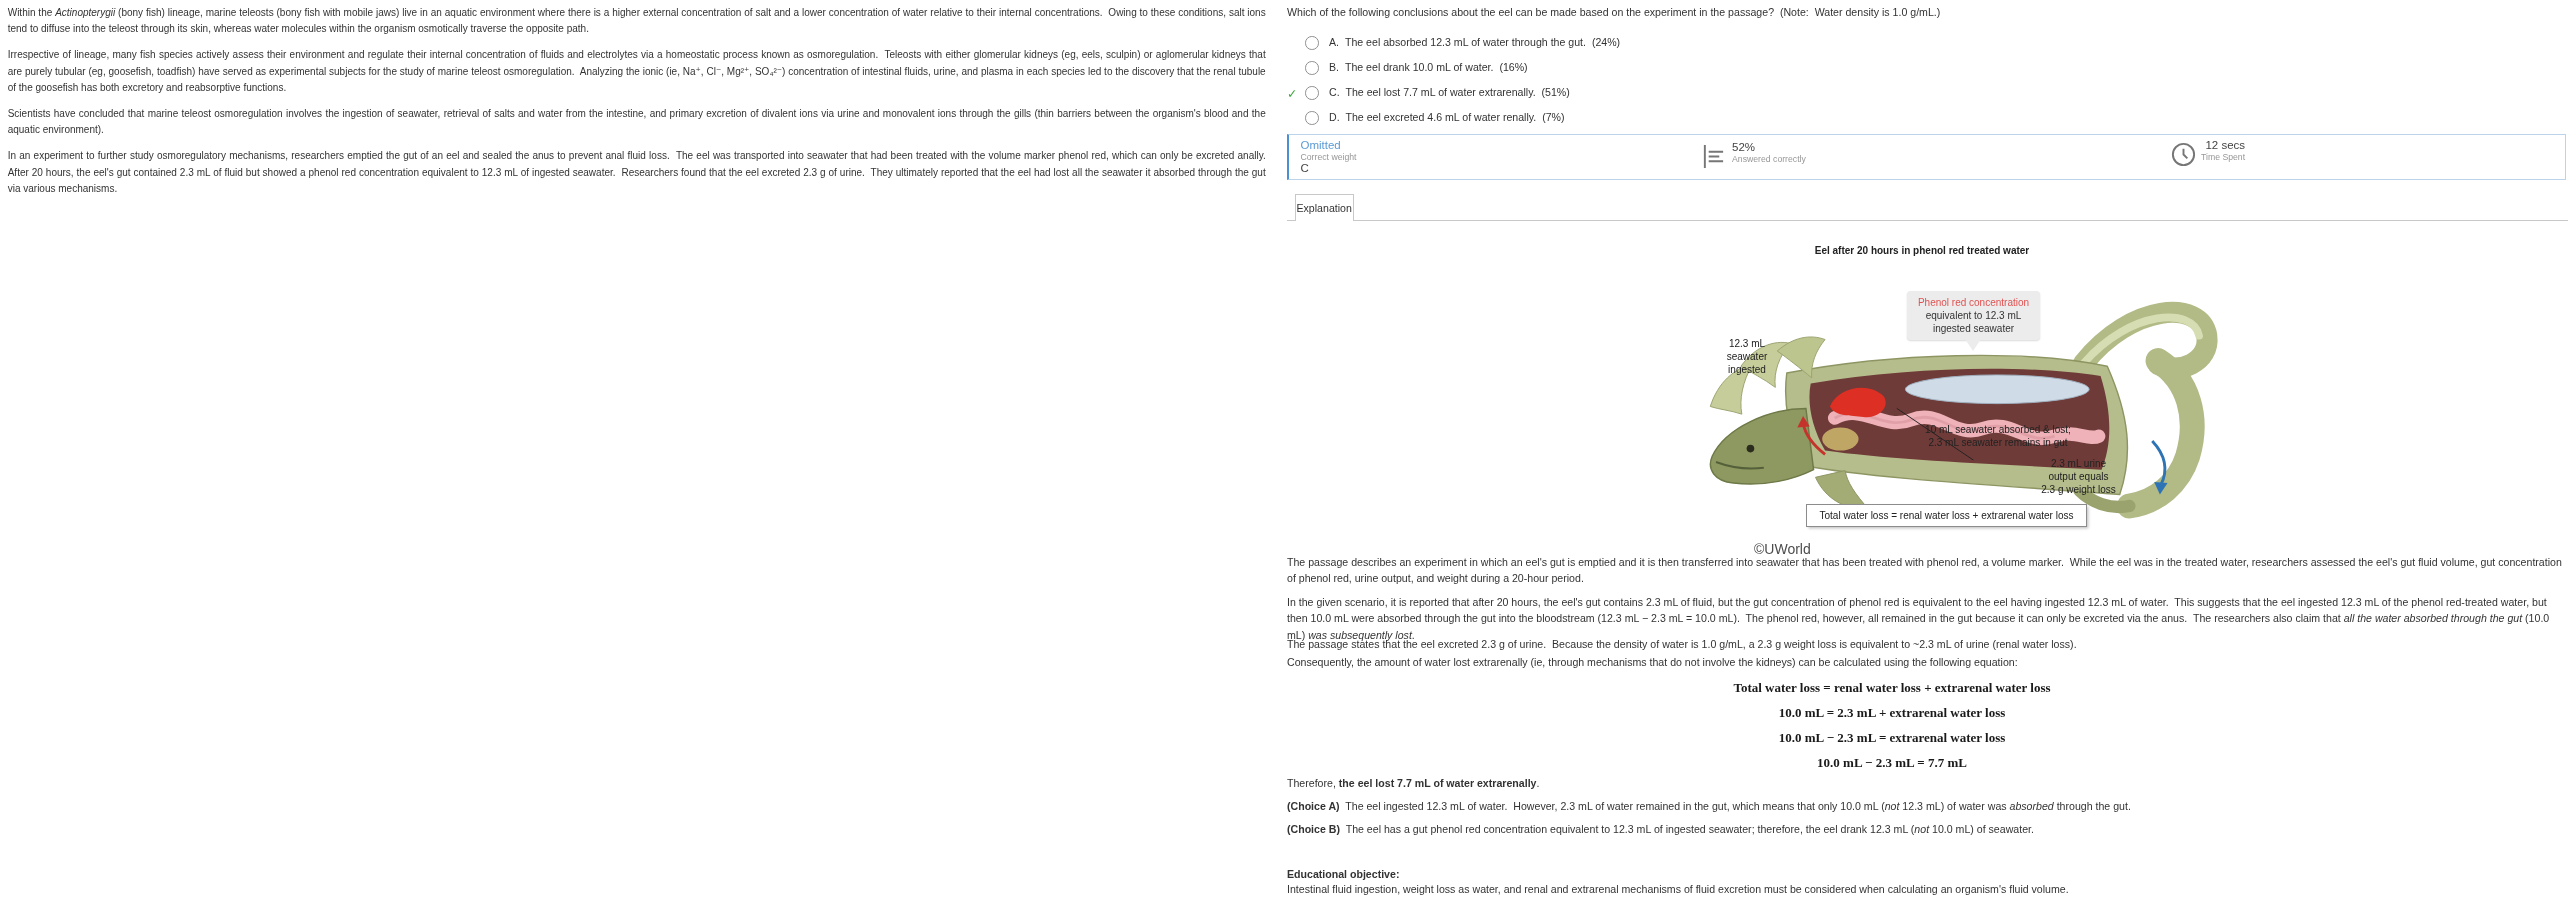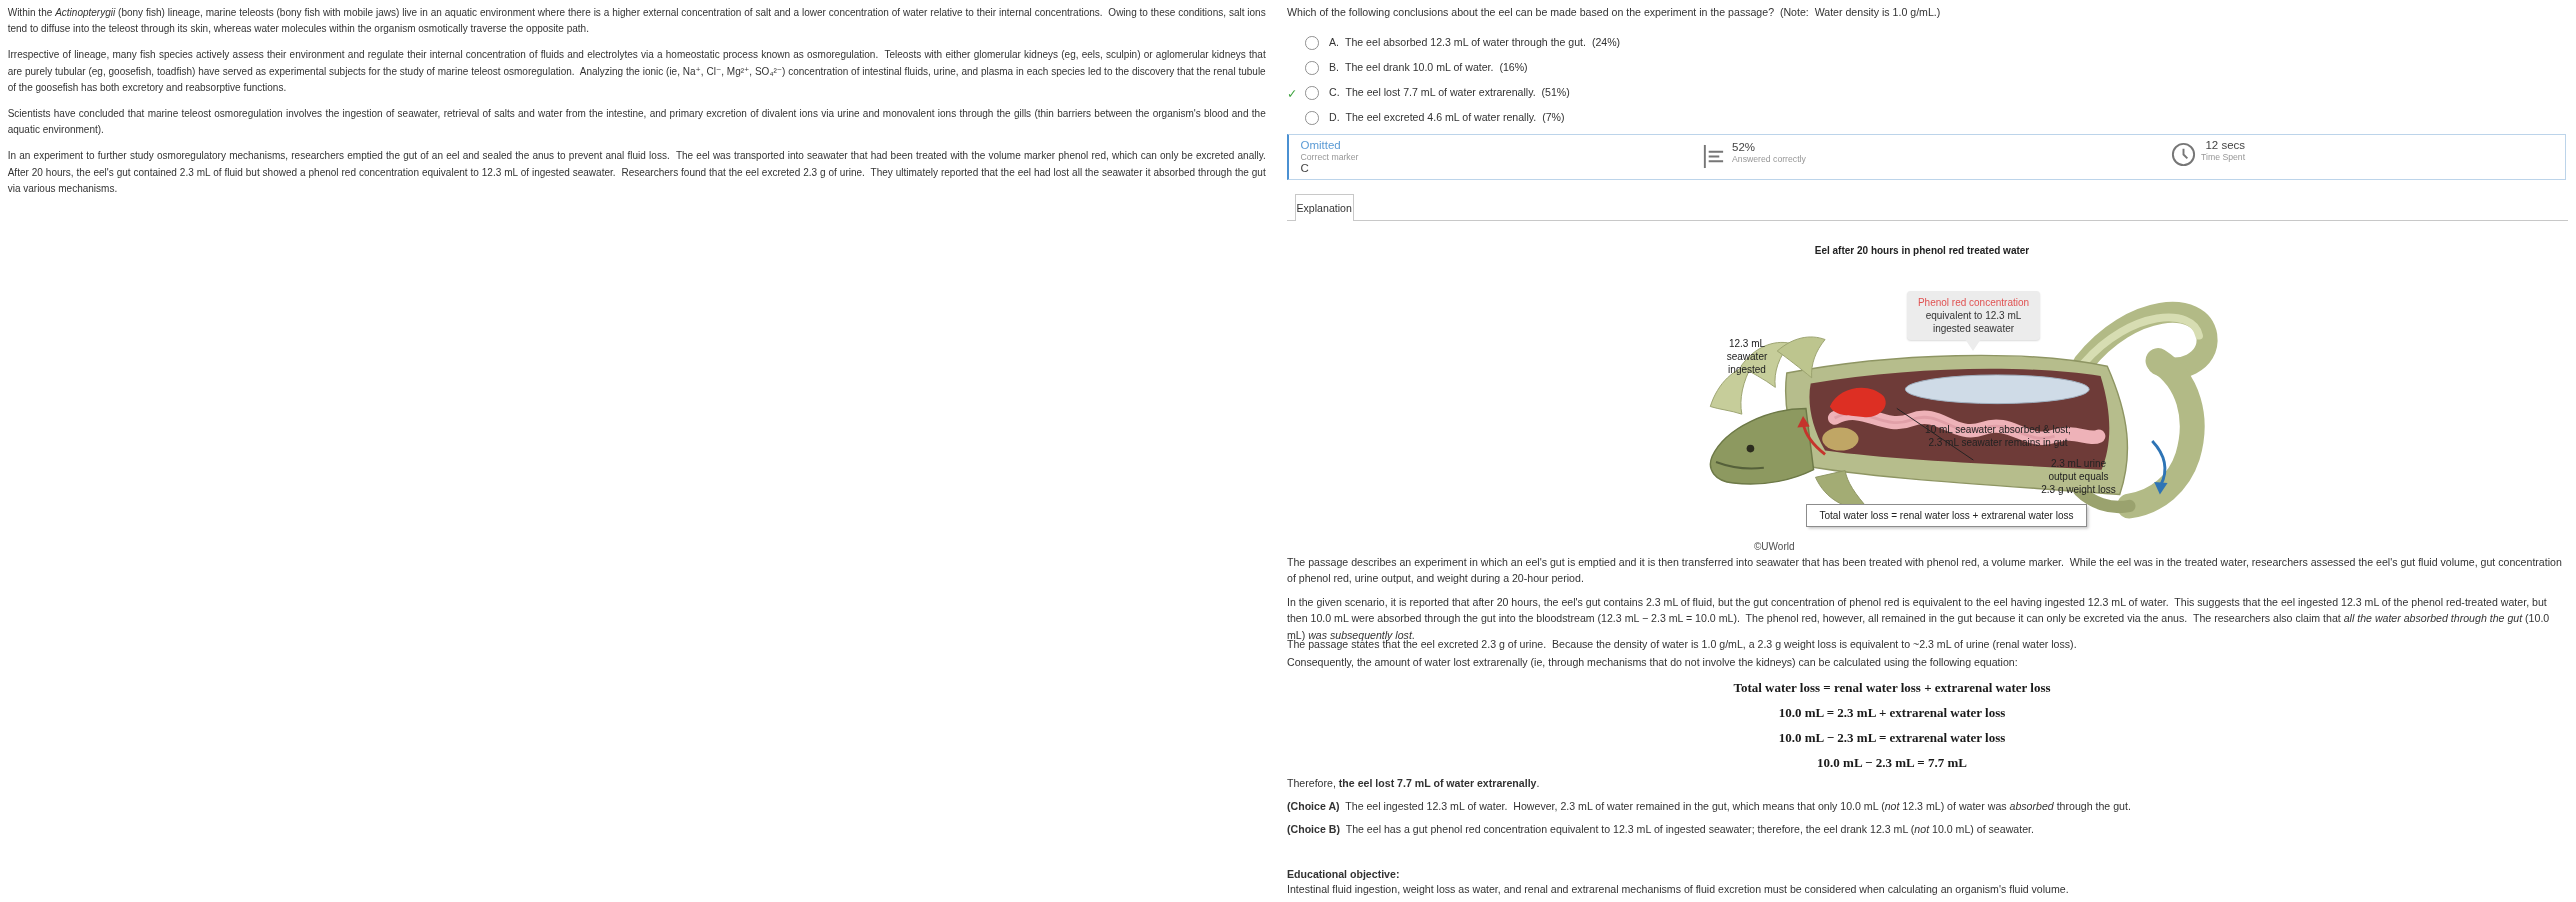--- a/index.html
+++ b/index.html
@@ -57,21 +57,21 @@
     border-left:8.7px solid transparent; border-right:8.7px solid transparent;
     border-top:12.5px solid #ececec; }
   .fig-label { position:absolute; text-align:center; font-size:10px; line-height:13px;
     color:#222; z-index:3; }
   .lab-ingested { left:414px; top:106px; width:92px; }
   .lab-absorbed { left:587px; top:192px; width:248px; }
   .lab-urine    { left:728px; top:226px; width:127px; }
   .totalbox { position:absolute; left:519px; top:273px; width:281px; background:#fff;
     border:1px solid #8c8c8c; box-shadow:1.9px 1.9px 2.9px rgba(0,0,0,.25); padding:4.8px 3.8px;
     text-align:center; font-size:10px; color:#222; z-index:3; }
-  .credit { position:absolute; left:467px; top:310px; font-size:10px; color:#4d4d4d; }
+  .credit { position:absolute; left:467px; top:310px; font-size:14px; color:#4d4d4d; }
 
   
   .expl { position:absolute; left:0; width:1279px; line-height:16.4px; white-space:pre-wrap; }
   .eq-block { position:absolute; left:0; top:675px; width:1210px; }
   .eq { text-align:center; font-family:"Liberation Serif","DejaVu Serif",serif;
     font-weight:bold; font-size:13px; line-height:25px; color:#1a1a1a; }
 </style>
 </head>
 <body>
 
@@ -102,21 +102,21 @@
       <span class="lbl"><span>C.</span>&nbsp;&nbsp;<span>The eel lost 7.7 mL of water extrarenally.</span>&nbsp;&nbsp;<span>(51%)</span></span>
     </div>
     <div class="choice" style="top:110px">
       <span class="radio"></span>
       <span class="lbl"><span>D.</span>&nbsp;&nbsp;<span>The eel excreted 4.6 mL of water renally.</span>&nbsp;&nbsp;<span>(7%)</span></span>
     </div>
 
     <div class="stats">
       <div class="col1">
         <div class="stat-omitted">Omitted</div>
-        <div class="stat-sub">Correct marker</div>
+        <div class="stat-sub">Correct weight</div>
         <div class="stat-big">C</div>
       </div>
       <div class="col2">
         <span class="stat-icon">
           <svg width="25" height="27" viewBox="0 0 26 28">
               <path d="M4 2 V26" stroke="#767676" stroke-width="2" fill="none"></path>
               <path d="M8 9 H23 M8 14 H19 M8 19 H23" stroke="#767676" stroke-width="2" fill="none"></path>
             </svg>
         </span>
         <div class="stat-txt">

